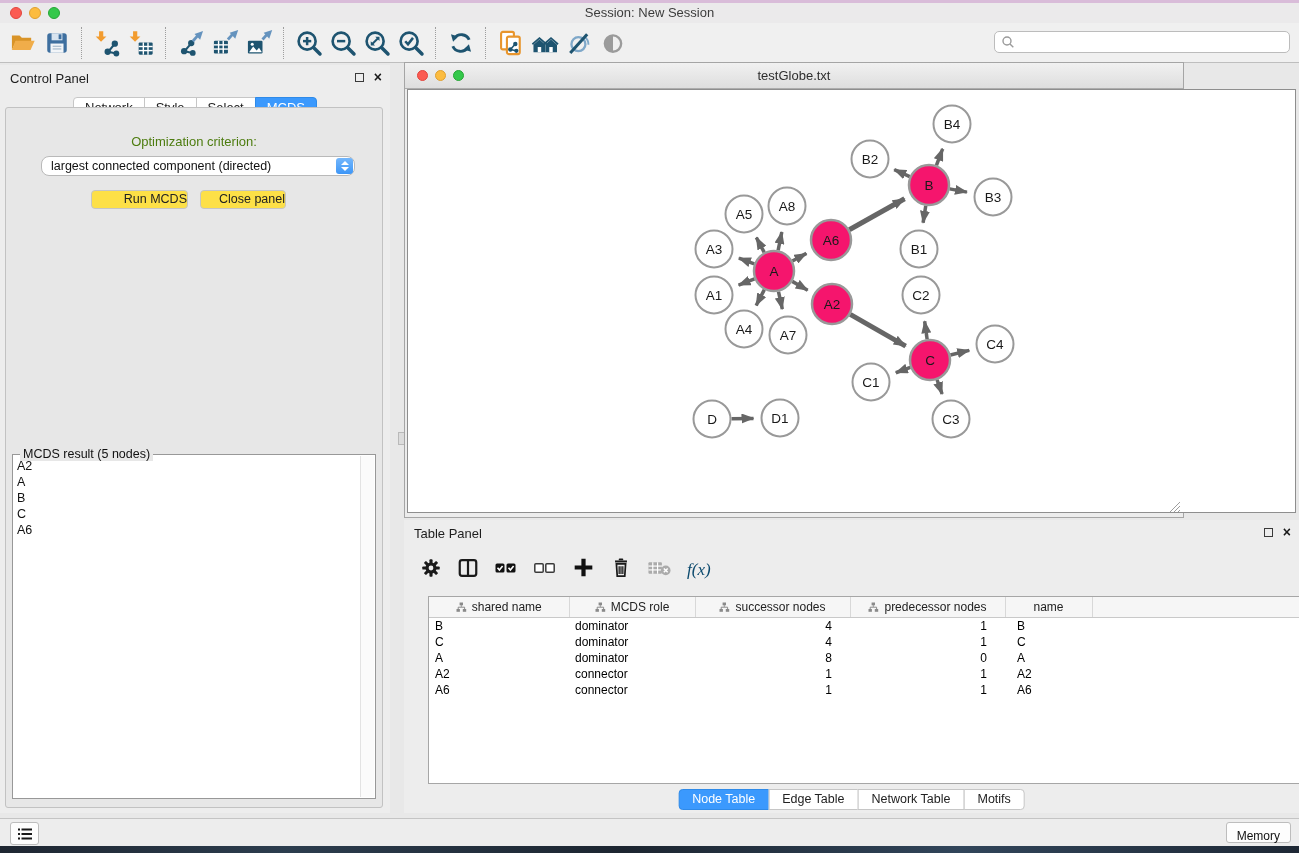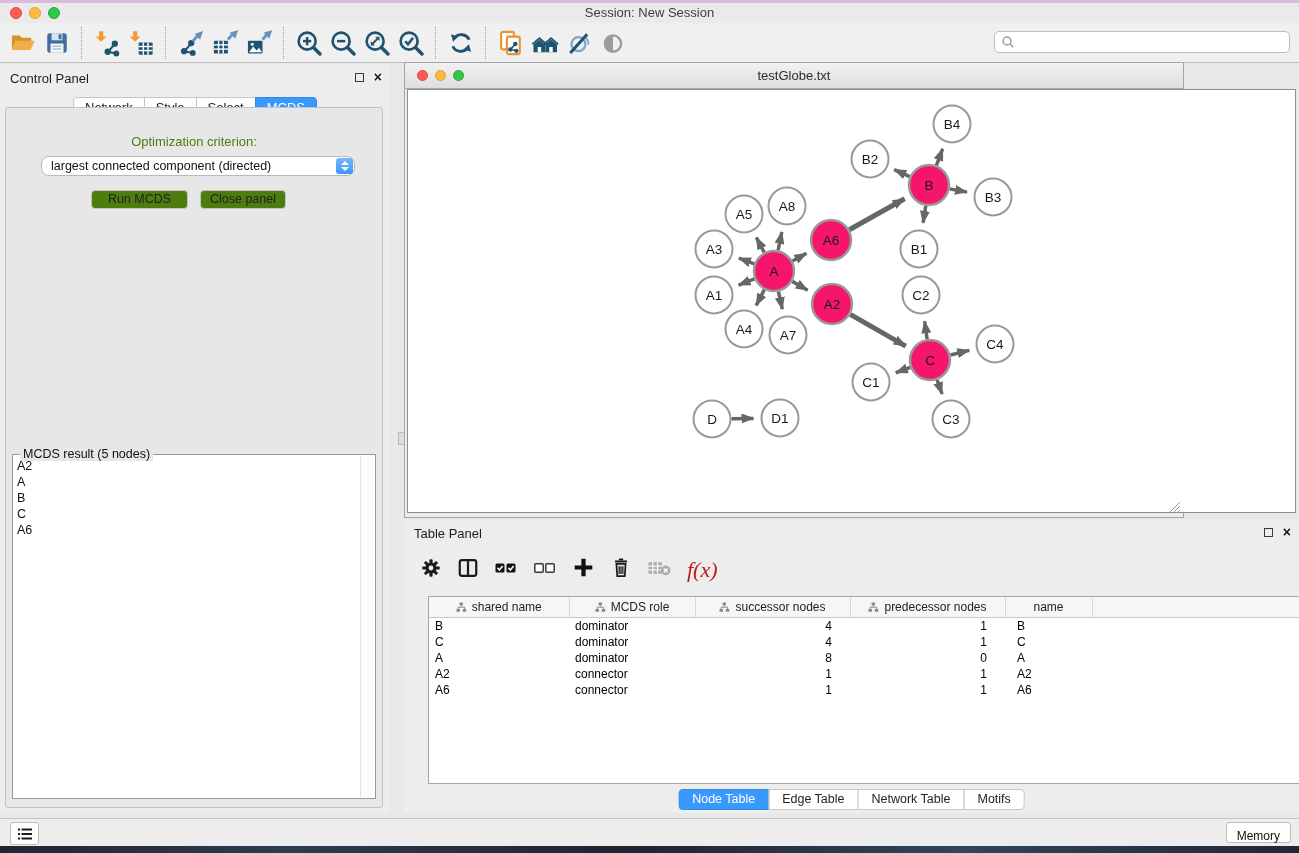--- a/index.html
+++ b/index.html
@@ -47,22 +47,22 @@
   .selectbox{position:absolute;top:48px;left:35px;width:314px;height:20px;background:#fff;
     border:1px solid #B9B9B9;border-radius:8px;box-sizing:border-box;}
   .selectbox .sval{position:absolute;left:9px;top:2px;font-size:12.5px;color:#111;white-space:nowrap;}
   .stepper{position:absolute;right:1px;top:1px;bottom:1px;width:17px;border-radius:3px;
     background:linear-gradient(#74B7FC,#3D96F7);display:flex;flex-direction:column;
     align-items:center;justify-content:center;gap:2px;}
   .tri-up{width:0;height:0;border-left:4px solid transparent;border-right:4px solid transparent;
     border-bottom:4.5px solid #fff;}
   .tri-down{width:0;height:0;border-left:4px solid transparent;border-right:4px solid transparent;
     border-top:4.5px solid #fff;}
-  .btn{position:absolute;top:82px;height:19px;background:#4d7c0f;border:1px solid #C5C5C5;
-    border-radius:4px;font-size:12.5px;line-height:17px;text-align:center;box-sizing:border-box;}
+  .btn{position:absolute;top:82px;height:19px;background:#fde047;border:1px solid #C5C5C5;
+    border-radius:4px;font-size:12.5px;line-height:17px;text-align:right;box-sizing:border-box;}
   .btn.run{left:85px;width:97px;}
   .btn.closep{left:194px;width:86px;}
   .result-box{position:absolute;left:6px;top:346px;right:6px;bottom:8px;background:#fff;
     border:1px solid #989898;}
   .result-title{position:absolute;top:-8px;left:7px;background:#E7E7E7;padding:0 3px;
     font-size:12.5px;color:#111;}
   .result-list{position:absolute;left:0;top:3px;right:15px;bottom:0;overflow:hidden;}
   .result-list ul{margin:0;padding:0 0 0 4px;list-style:none;font-size:12.5px;line-height:16px;color:#111;}
   .scrolltrack{position:absolute;right:1px;top:1px;bottom:1px;width:13px;background:#FBFBFB;
     border-left:1px solid #E3E3E3;}
@@ -74,21 +74,21 @@
   .net-titlebar .lights{top:7px;left:12px;}
   .net-titlebar .light{width:11px;height:11px;}
   .net-title{position:absolute;left:0;right:0;top:5px;text-align:center;font-size:13px;color:#2E2E2E;}
   .net-canvas{position:absolute;left:2px;top:26px;width:889px;height:424px;background:#fff;
     border:1px solid #8E8E8E;box-sizing:border-box;}
   .grip{position:absolute;right:2px;bottom:4px;width:14px;height:14px;}
   .splitter-handle{position:absolute;background:#DCDCDC;border:1px solid #B9B9B9;box-sizing:border-box;}
   
   .table-panel{position:absolute;left:404px;top:520px;width:895px;height:293px;background:#EDEDED;}
   .tp-toolbar{position:absolute;left:16px;top:36px;display:flex;align-items:center;gap:15px;}
-  .fx{font-family:"Liberation Serif","DejaVu Serif",serif;font-style:italic;font-size:22px;color:#b91c1c;}
+  .fx{font-family:"Liberation Serif","DejaVu Serif",serif;font-style:italic;font-size:17px;color:#0c4a6e;}
   .tablewrap{position:absolute;left:8px;top:76px;width:879px;height:188px;background:#fff;
     border:1px solid #A6A6A6;box-sizing:border-box;overflow:hidden;margin-left:16px;}
   table.nodes{border-collapse:collapse;table-layout:fixed;width:100%;}
   table.nodes th{height:20px;background:#F6F6F6;border-bottom:1px solid #C9C9C9;
     border-right:1px solid #D8D8D8;font-weight:normal;font-size:12px;color:#222;padding:0;}
   table.nodes th .hwrap{display:flex;align-items:center;justify-content:center;gap:5px;}
   table.nodes th.filler{border-right:none;}
   table.nodes td{height:16px;font-size:12px;color:#000;padding:0 0 0 6px;white-space:nowrap;
     overflow:hidden;}
   table.nodes td.num{text-align:right;padding:0 18px 0 0;}

